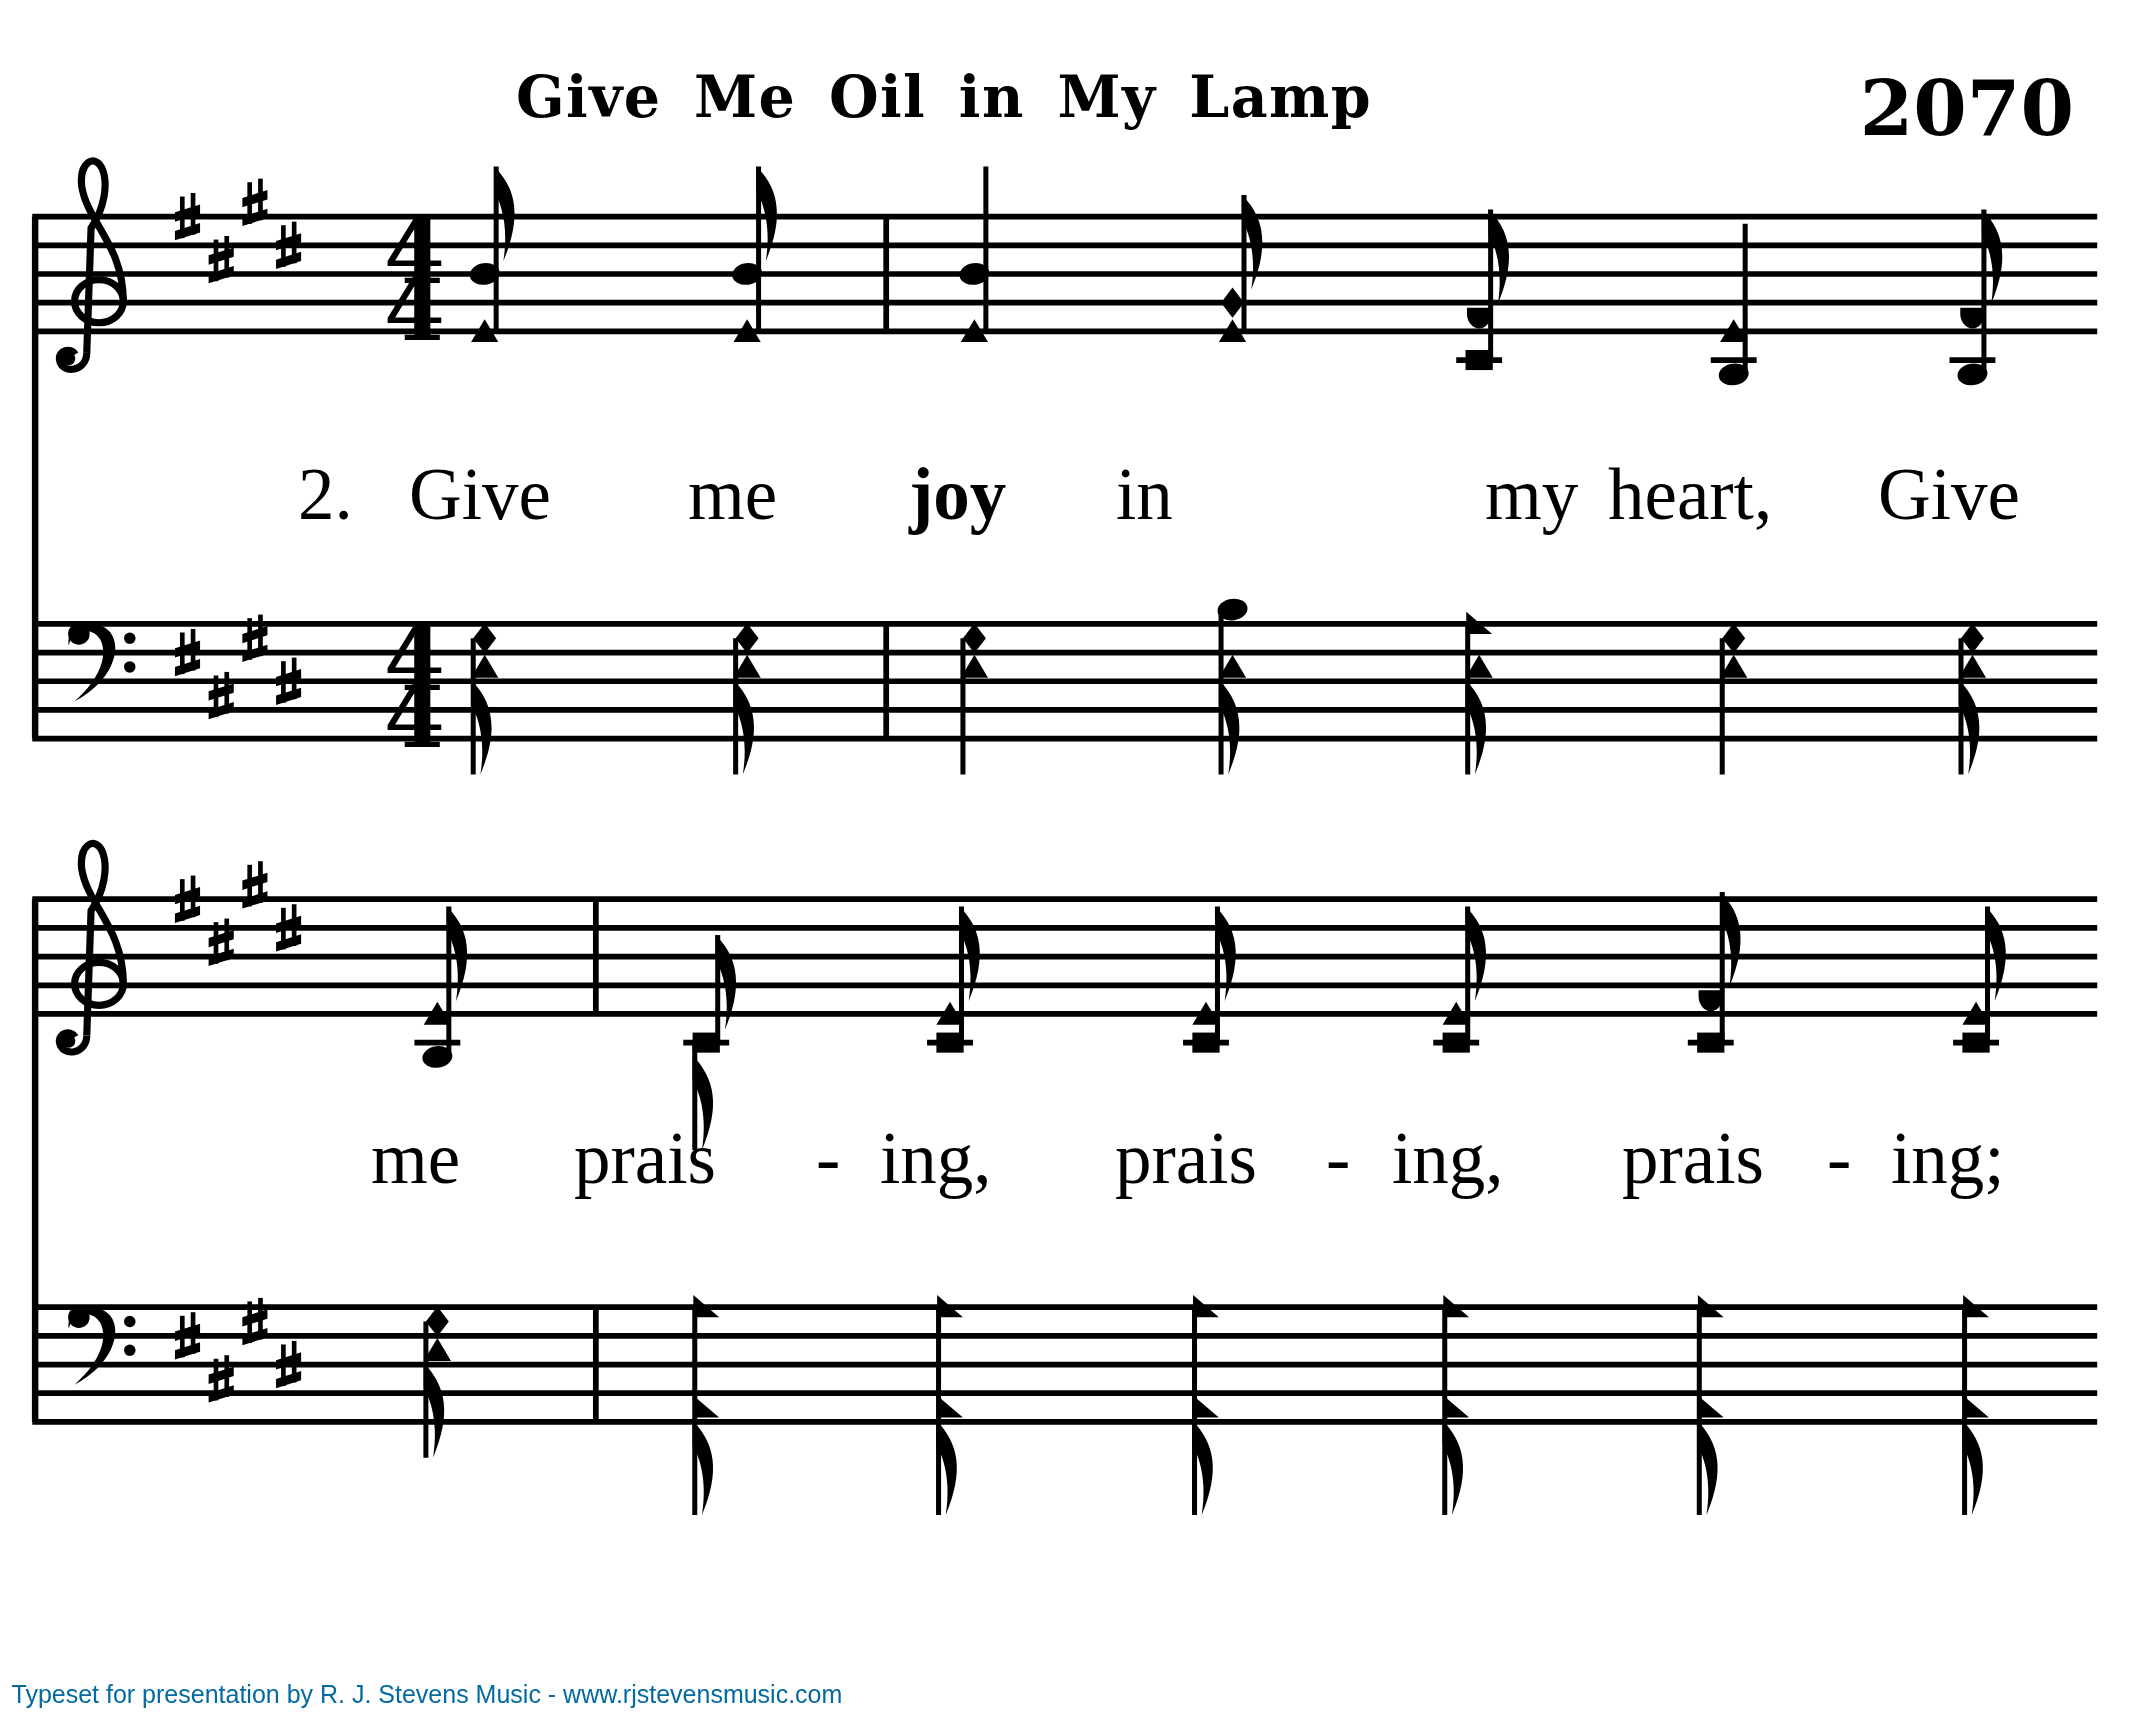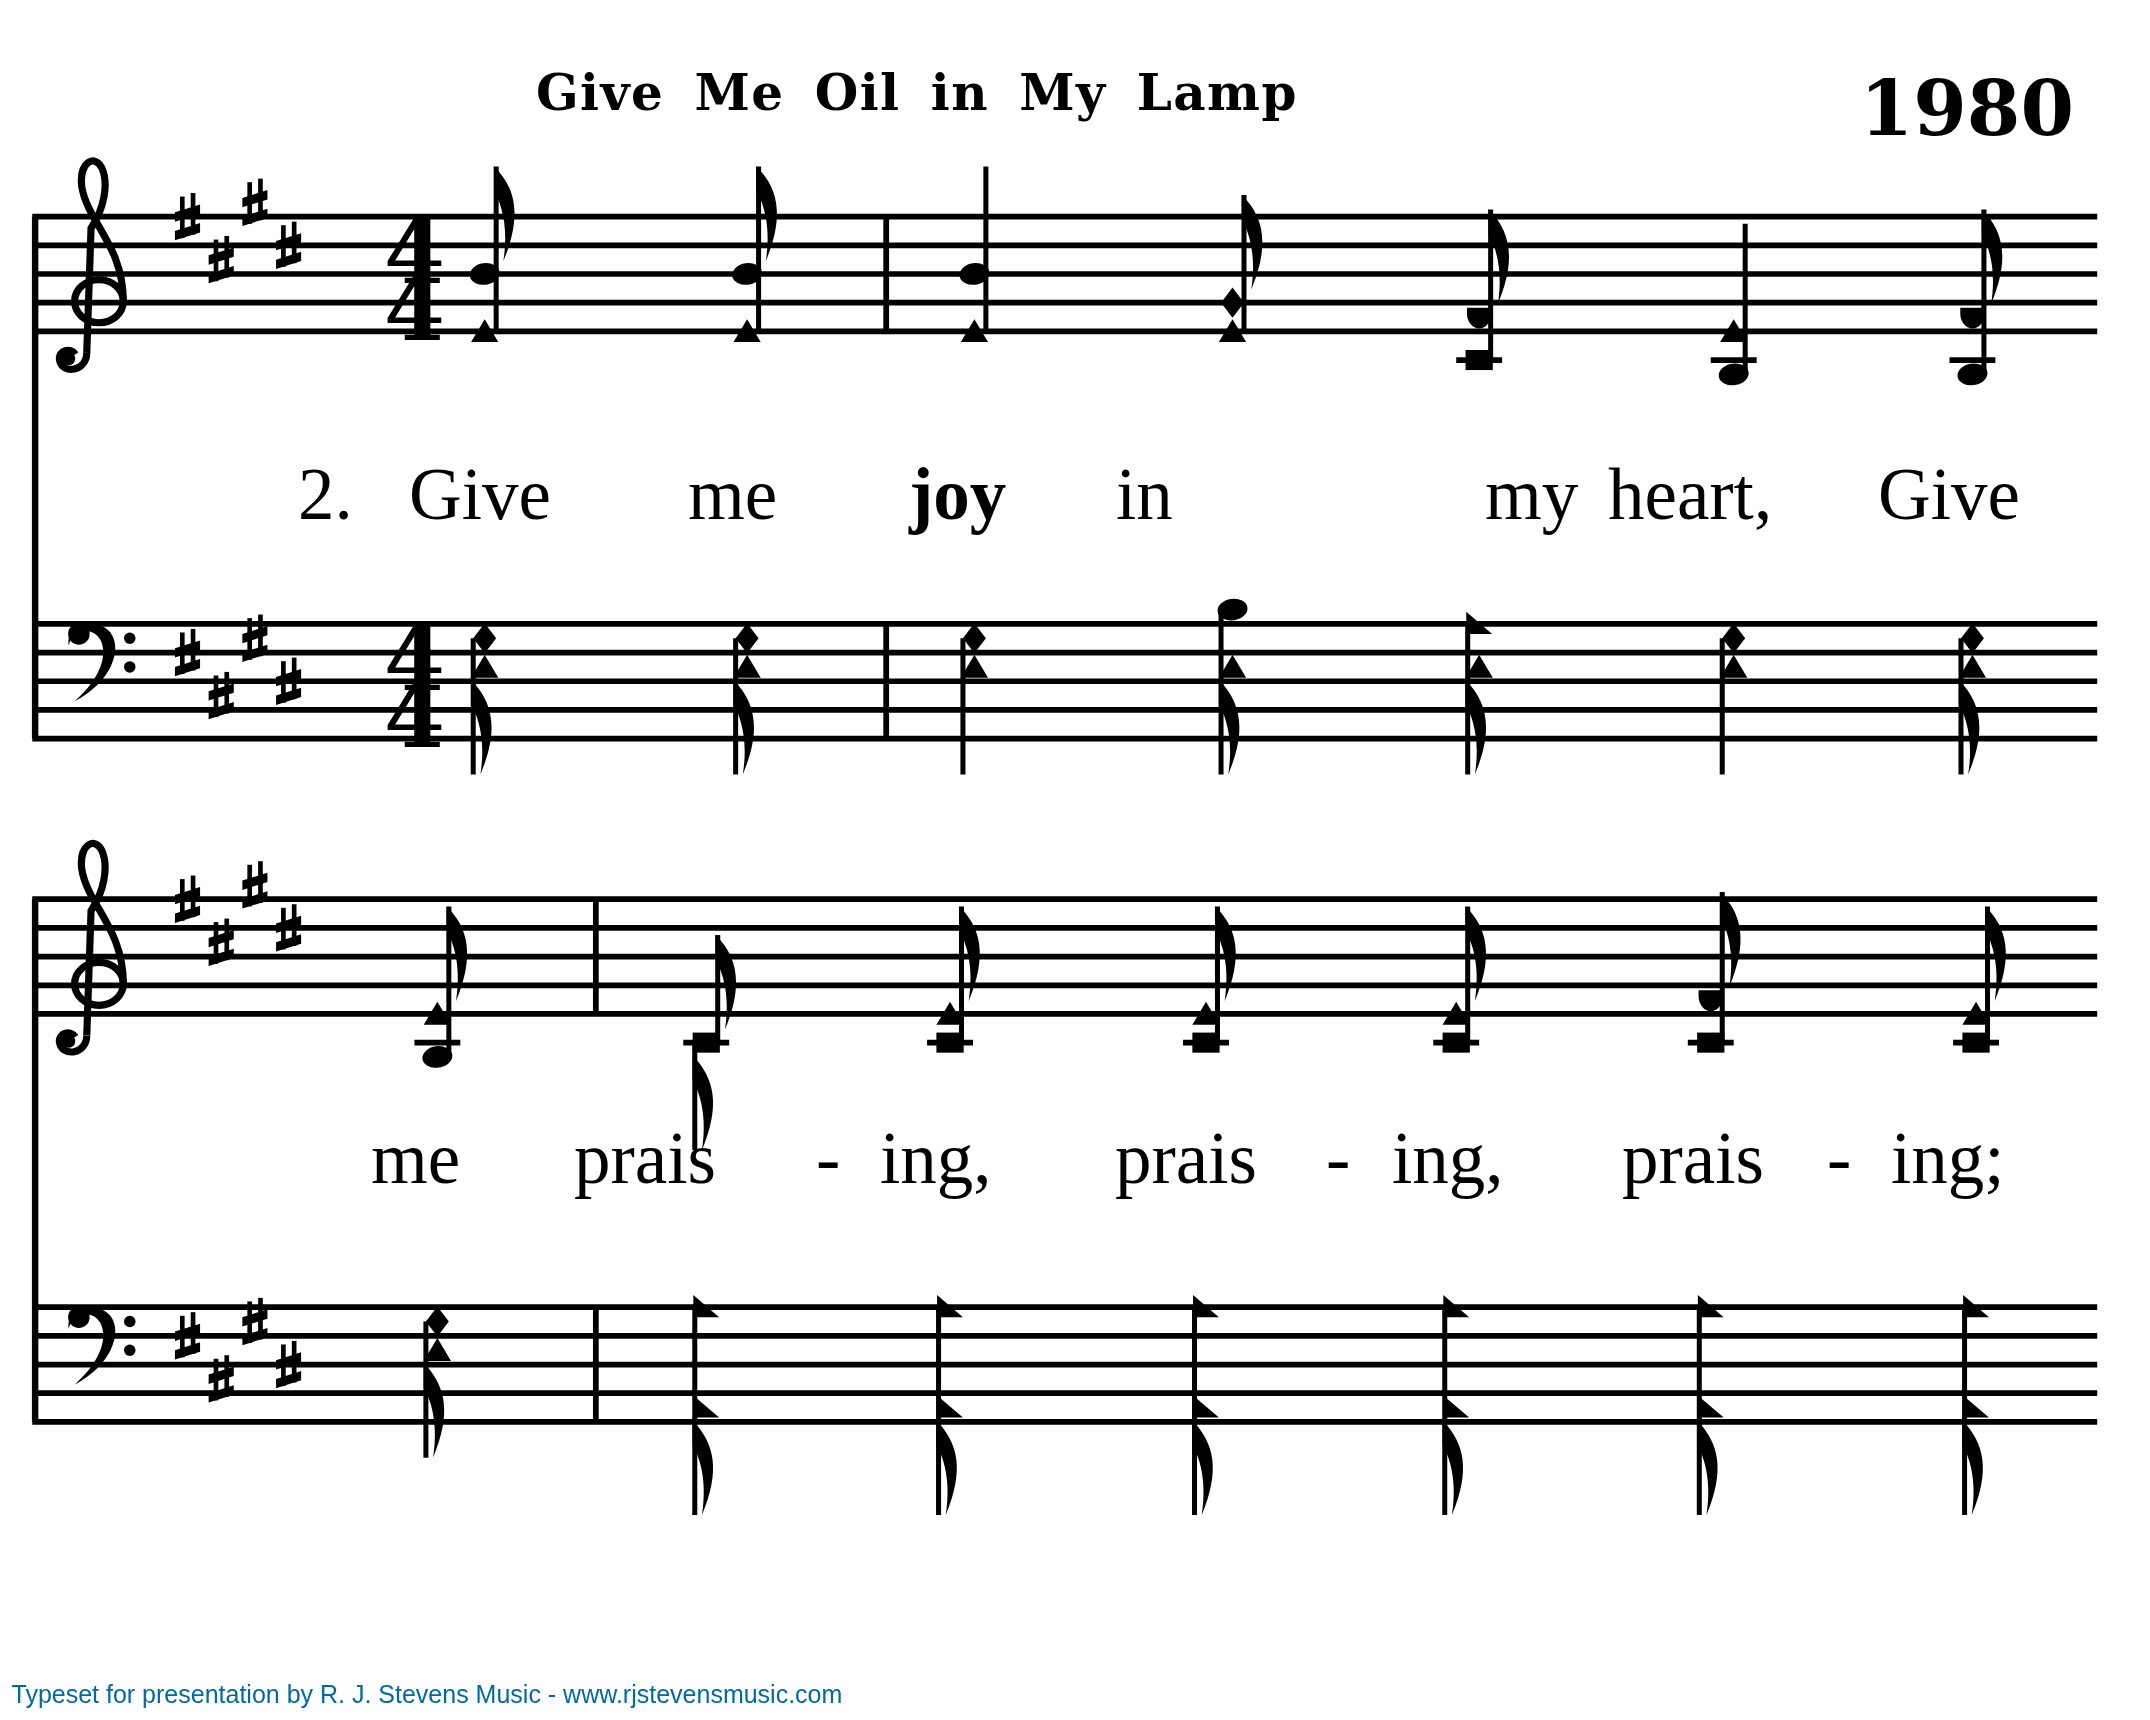--- a/index.html
+++ b/index.html
@@ -2,23 +2,23 @@
 <html style="font-size:11.5px"><head>
 <meta charset="utf-8">
 <style>
   html,body{margin:0;padding:0;}
   body{
     width:2151px;height:1721px;background:#ffffff;position:relative;
     font-family:"Liberation Serif", serif; color:#000;
     overflow:hidden;
   }
   .title{
-    position:absolute; left:536px; top:63px;
+    position:absolute; left:516px; top:63px;
     font-family:"DejaVu Serif", serif; font-weight:700;
-    font-size:50px; letter-spacing:1.4px; word-spacing:11.5px; white-space:nowrap;
+    font-size:57px; letter-spacing:1.4px; word-spacing:11.5px; white-space:nowrap;
   }
   .hymn-number{
     position:absolute; right:77px; top:63px;
     font-family:"DejaVu Serif", serif; font-weight:700; font-size:77px;
   }
   .lyric-line{position:absolute; left:0; width:2151px; height:93px;}
   .lyric-line .syl{
     position:absolute; top:0; white-space:nowrap;
     font-family:"Liberation Serif", serif; font-size:73px; font-weight:400;
   }
@@ -258,21 +258,21 @@
     <polygon points="2368,1946 2404,1977 2368,1977" fill="#000000"></polygon>
     <line x1="2370" y1="1823" x2="2370" y2="2113" stroke="#000000" stroke-width="7"></line>
     <path d="M 2367 1981 C 2398 2013, 2406 2051, 2380 2113 C 2388 2063, 2376 2031, 2367 2015 Z" fill="#000000" stroke="none" stroke-width="0"></path>
     <polygon points="2738,1806 2774,1837 2738,1837" fill="#000000"></polygon>
     <polygon points="2738,1946 2774,1977 2738,1977" fill="#000000"></polygon>
     <line x1="2740" y1="1823" x2="2740" y2="2113" stroke="#000000" stroke-width="7"></line>
     <path d="M 2737 1981 C 2768 2013, 2776 2051, 2750 2113 C 2758 2063, 2746 2031, 2737 2015 Z" fill="#000000" stroke="none" stroke-width="0"></path>
   </svg>
 
 <div class="title">Give Me Oil in My Lamp</div>
-<div class="hymn-number">1980</div>
+<div class="hymn-number">2070</div>
 
 <div class="lyric-line" id="lyric-line-1" style="top: 453px;">
     <span class="syl" style="left: 298px;">2.</span>
     <span class="syl" style="left: 409px;">Give</span>
     <span class="syl" style="left: 688px;">me</span>
     <span class="syl" style="left: 909px; font-weight: bold;">joy</span>
     <span class="syl" style="left: 1116px;">in</span>
     <span class="syl" style="left: 1485px;">my</span>
     <span class="syl" style="left: 1608px;">heart,</span>
     <span class="syl" style="left: 1878px;">Give</span>

